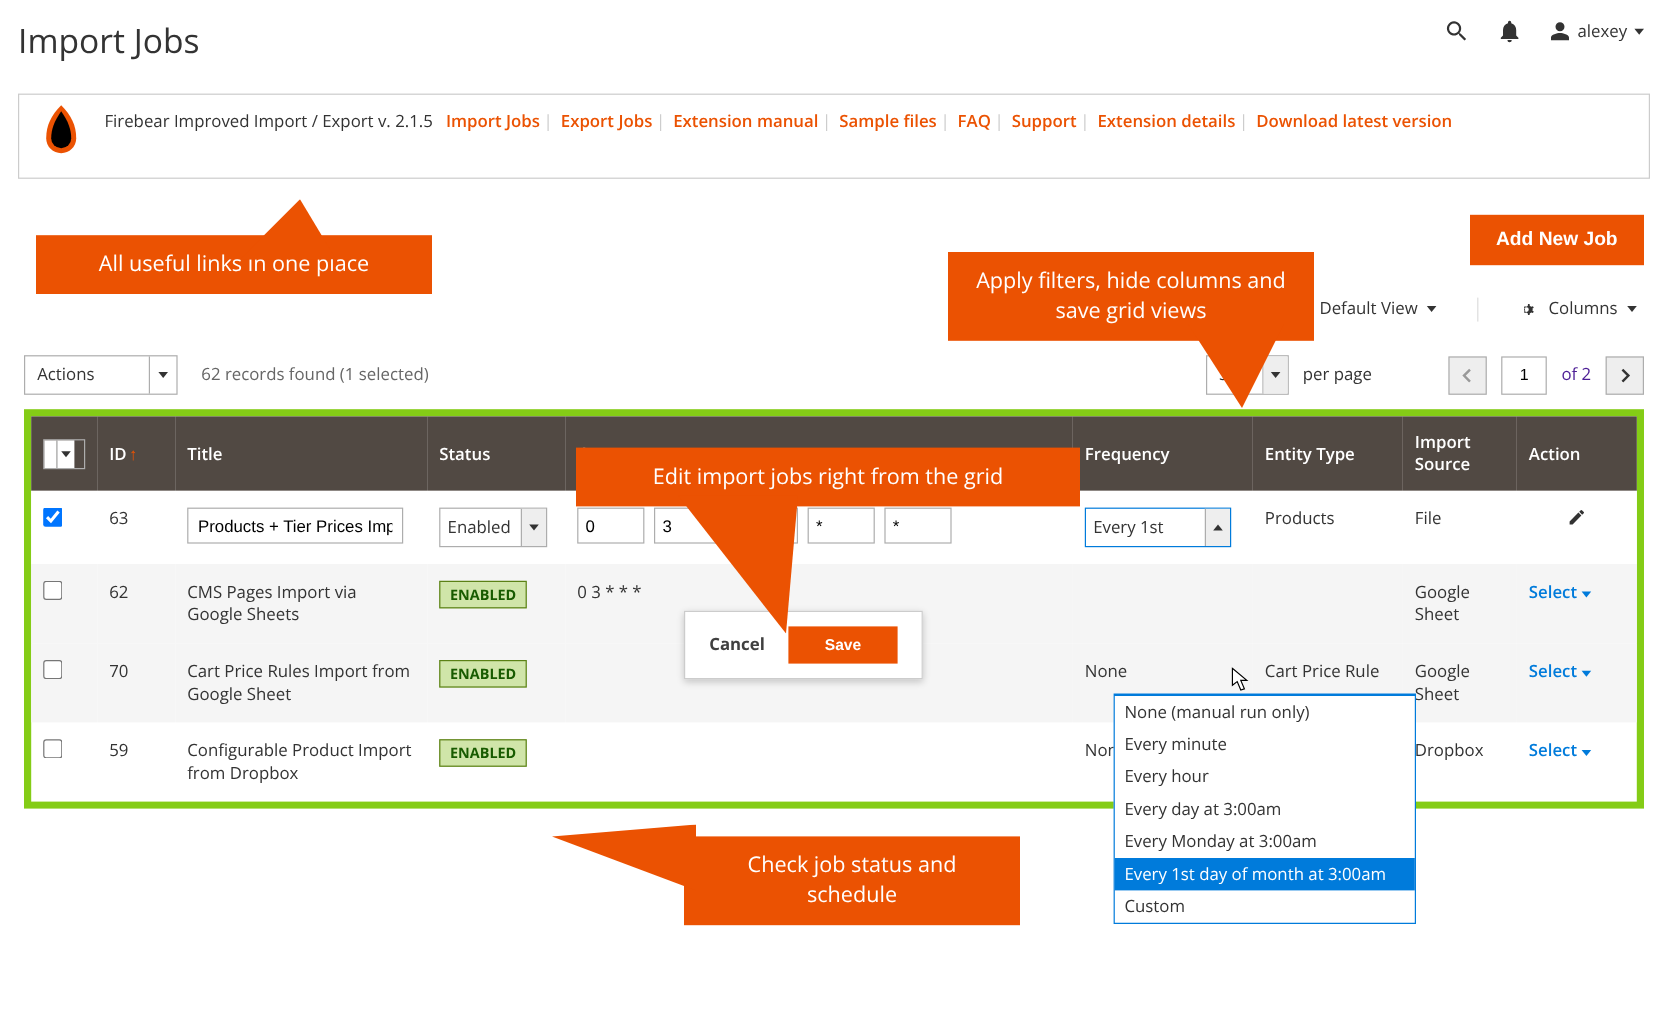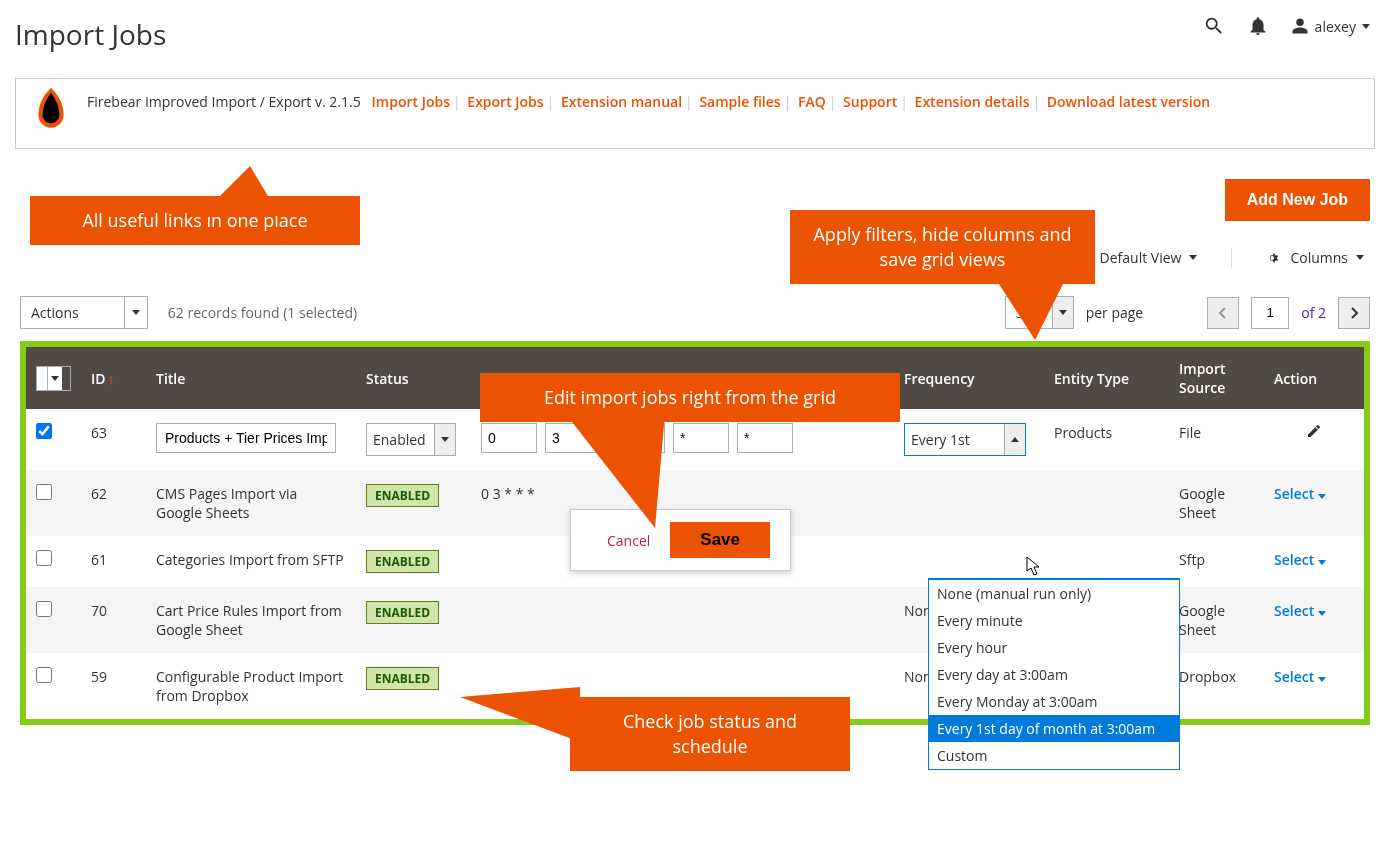--- a/index.html
+++ b/index.html
@@ -69,22 +69,22 @@
 .edit-title { width: 180px; padding: 6px 8px; border: 1px solid #adadad; font-size: 14px; }
 .edit-status { display: flex; border: 1px solid #adadad; width:90px;}
 .edit-status .val { padding: 6px 6px; flex: 1; overflow:hidden; }
 .edit-status .arrow { background: #eee; padding: 0 6px; border-left: 1px solid #adadad; display:flex; align-items:center; cursor:pointer; }
 .edit-freq { display: flex; border: 1px solid #007bdb; width: 122px; position: relative; }
 .edit-freq .val { padding: 6px 6px; flex: 1; overflow: hidden; white-space: nowrap; color: #333; }
 .edit-freq .arrow { background: #eee; padding: 0 6px; border-left: 1px solid #adadad; display:flex; align-items:center; cursor:pointer; position:relative;}
 .cron-inputs { display: flex; gap: 8px; }
 .cron-inputs input { width: 56px; padding: 6px; border: 1px solid #adadad; text-align:left; font-size:14px;}
 .edit-actions { position: absolute; margin-top: 56px; background: #fff; border: 1px solid #ccc; box-shadow: 0 2px 6px rgba(0,0,0,.2); padding: 12px 20px; display: flex; gap: 20px; align-items: center; left: 570px;}
-.edit-actions .cancel { color: #be185d; cursor: pointer; font-weight: 400; margin-left: 16px; }
-.edit-actions .save { background: #eb5202; color: #000000; border: none; padding: 8px 30px; font-size: 17px; font-weight: 600; cursor: pointer; }
+.edit-actions .cancel { color: #404040; cursor: pointer; font-weight: 700; }
+.edit-actions .save { background: #eb5202; color: #ffffff; border: none; padding: 8px 30px; font-size: 13px; font-weight: 600; cursor: pointer; }
 
 .freq-dropdown { position: absolute; right: 210px; top: 578px; left: 928px; background: #fff; border: 1px solid #007bdb; border-top: 2px solid #007bdb; z-index: 6; }
 .freq-dropdown .opt { padding: 4px 8px; cursor: pointer; font-size: 14px; white-space: nowrap;}
 .freq-dropdown .opt.sel { background: #007bdb; color: #fff; }
 
 .dd-select { display: flex; border:1px solid #adadad; }
 .dd-select .dd-val{ padding:2px 0 2px 4px; width:10px; background:#fff;}
 .dd-select .dd-arrow{ background:#fff; border-left:1px solid #adadad; padding:0 3px; display:flex; align-items:center;}
 
 .cursor-icon { position: absolute; z-index: 10; width: 20px; height: 22px; }
@@ -278,31 +278,20 @@
   <td><input type="checkbox" class="checkbox" style=""></td>
   <td>62</td>
   <td>CMS Pages Import via Google Sheets</td>
   <td><span class="status-enabled">ENABLED</span></td>
   <td>0 3 * * *</td>
   <td></td>
   <td></td>
   <td>Google Sheet</td>
   <td><span class="select-link"><span>Select</span> <span class="caret" style="border-top-color:#007bdb"></span></span></td>
 </tr>
-<tr>
-  <td><input type="checkbox" class="checkbox" style=""></td>
-  <td>61</td>
-  <td>Categories Import from SFTP</td>
-  <td><span class="status-enabled">ENABLED</span></td>
-  <td></td>
-  <td></td>
-  <td></td>
-  <td>Sftp</td>
-  <td><span class="select-link"><span>Select</span> <span class="caret" style="border-top-color:#007bdb"></span></span></td>
-</tr>
 <tr class="row-alt">
   <td><input type="checkbox" class="checkbox" style=""></td>
   <td>70</td>
   <td>Cart Price Rules Import from Google Sheet</td>
   <td><span class="status-enabled">ENABLED</span></td>
   <td></td>
   <td>None</td>
   <td>Cart Price Rule</td>
   <td>Google Sheet</td>
   <td><span class="select-link"><span>Select</span> <span class="caret" style="border-top-color:#007bdb"></span></span></td>

